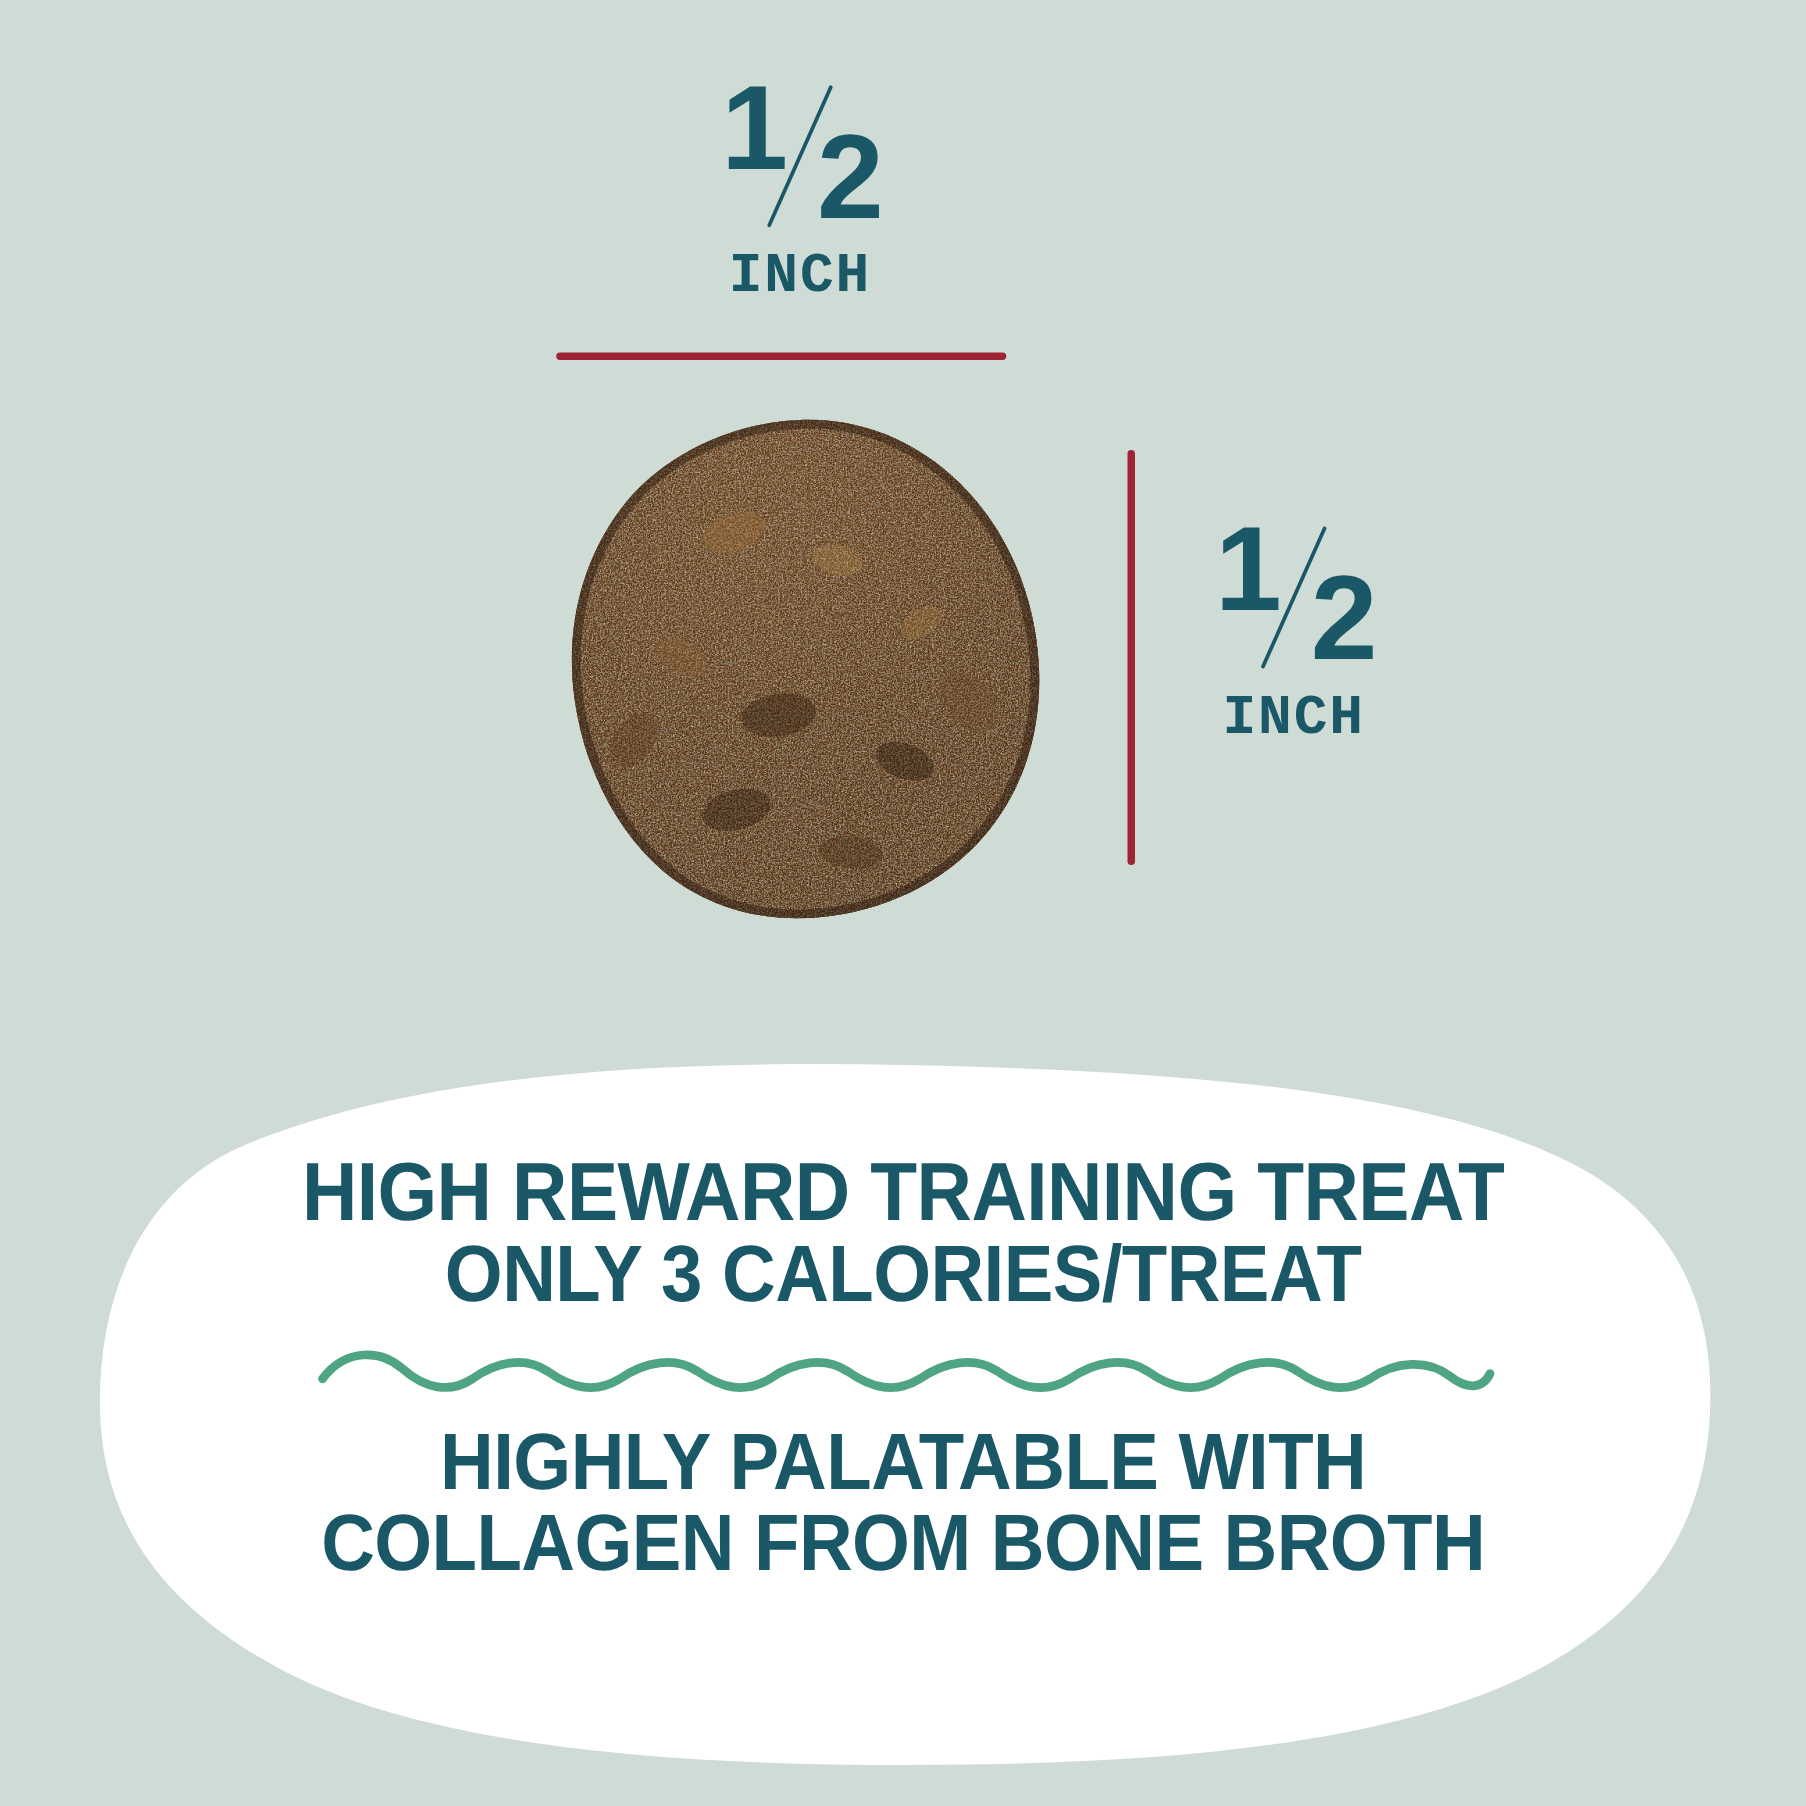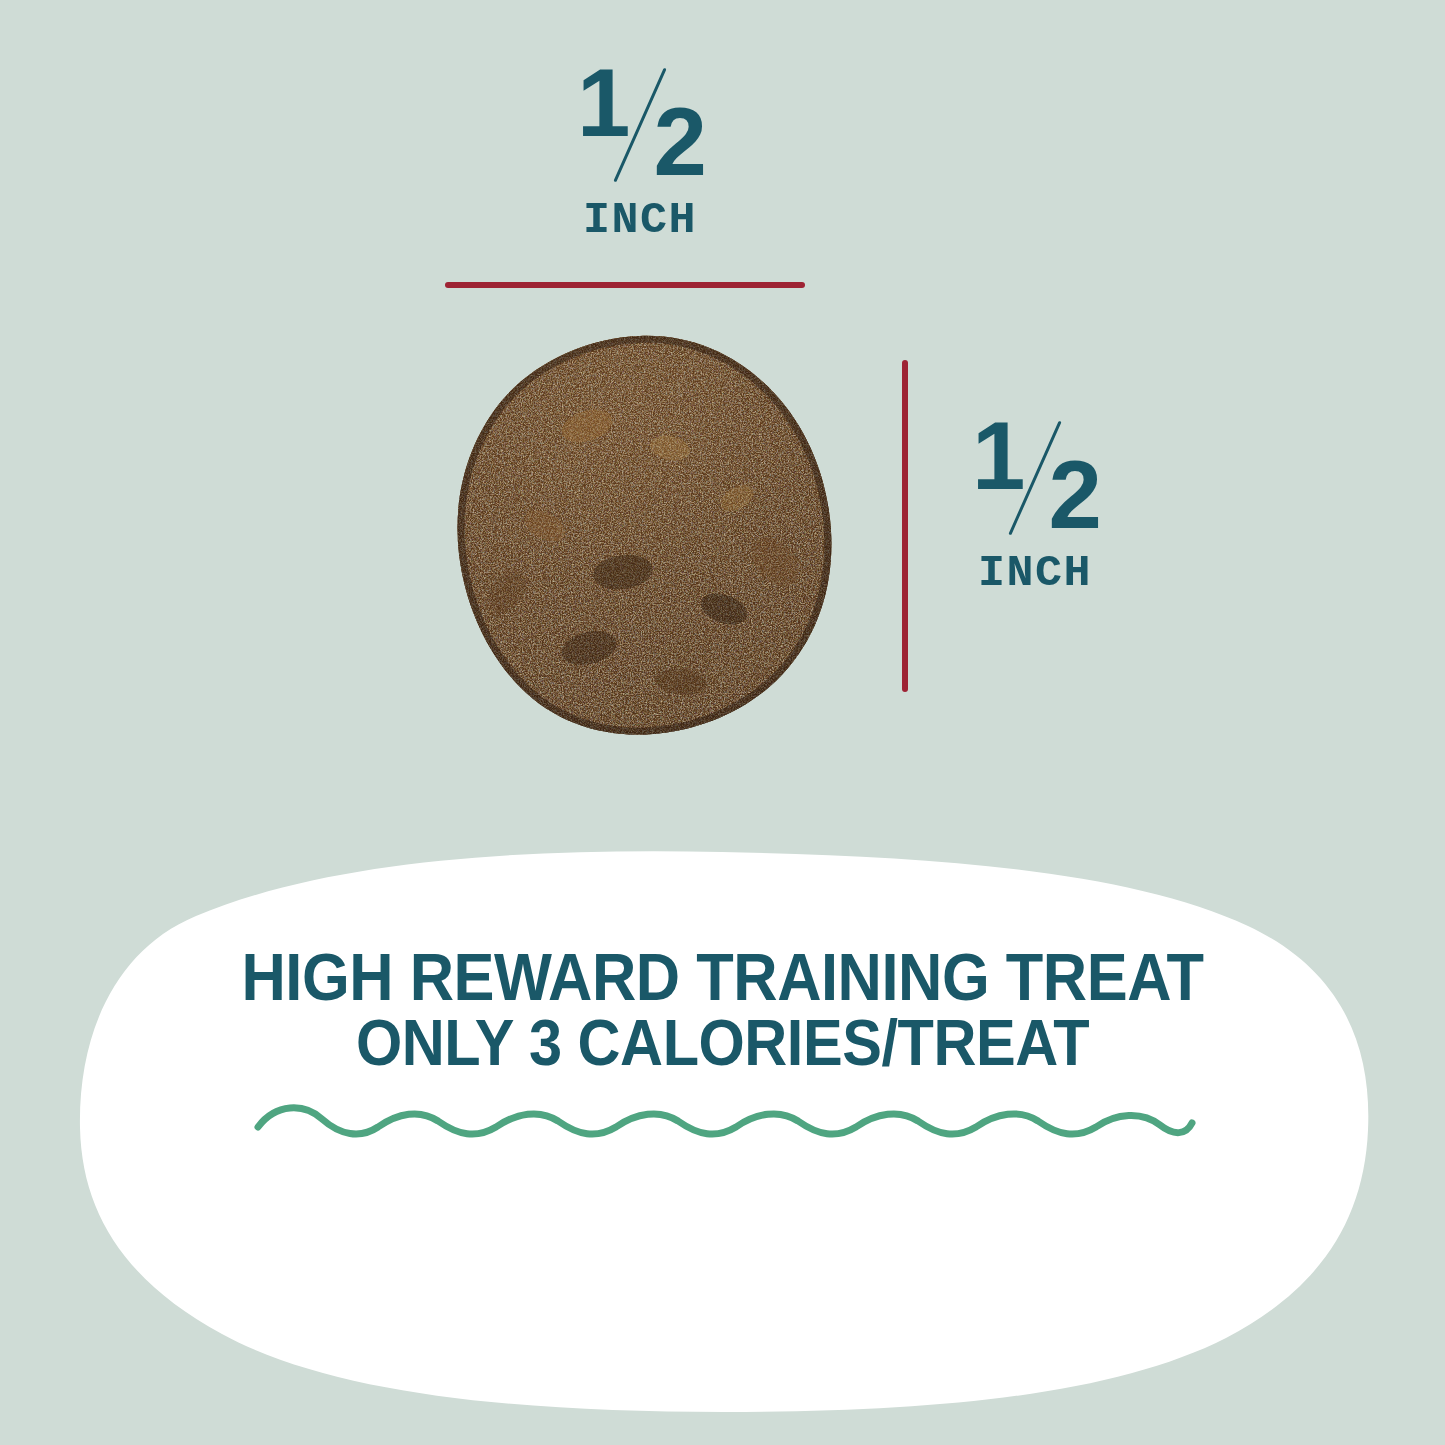--- a/index.html
+++ b/index.html
@@ -90,21 +90,21 @@
     top: 830px;
     width: 1445px;
     height: 590px;
   }
   #blob svg { display: block; width: 100%; height: 100%; }
 
   
   #callout-text {
     position: absolute;
     left: 0;
-    top: 944px;
+    top: 920px;
     width: 1445px;
     text-align: center;
     color: #1a5868;
   }
   .headline {
     font-size: 66px;
     font-weight: 700;
     line-height: 1.02;
     letter-spacing: -0.5px;
     transform: scaleX(0.93);
@@ -263,16 +263,20 @@
                  C 818,42 836,46 856,34
                  C 876,20 900,16 918,28
                  C 938,42 956,46 976,34
                  C 996,20 1020,16 1038,28
                  C 1058,42 1076,46 1096,34
                  C 1116,20 1142,18 1160,32
                  C 1174,43 1186,42 1192,30" fill="none" stroke="#4fa581" stroke-width="7" stroke-linecap="round" stroke-linejoin="round"></path>
       </svg>
     </div>
 
+    <div class="blk-bottom">
+      <div class="headline l3">HIGHLY PALATABLE WITH</div>
+      <div class="headline l4">COLLAGEN FROM BONE BROTH</div>
+    </div>
 
   </div>
 
 </div>
 
 </body></html>

